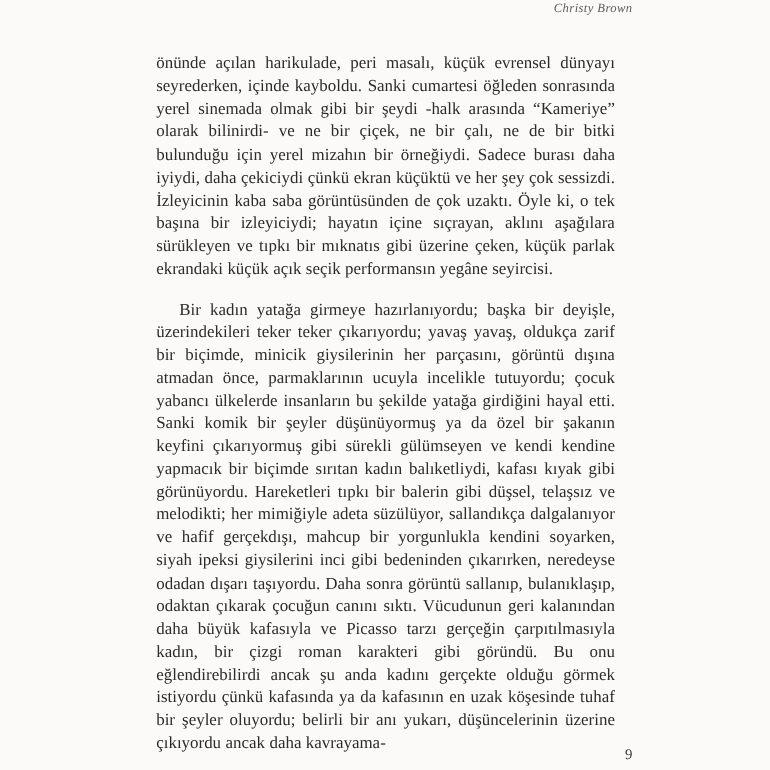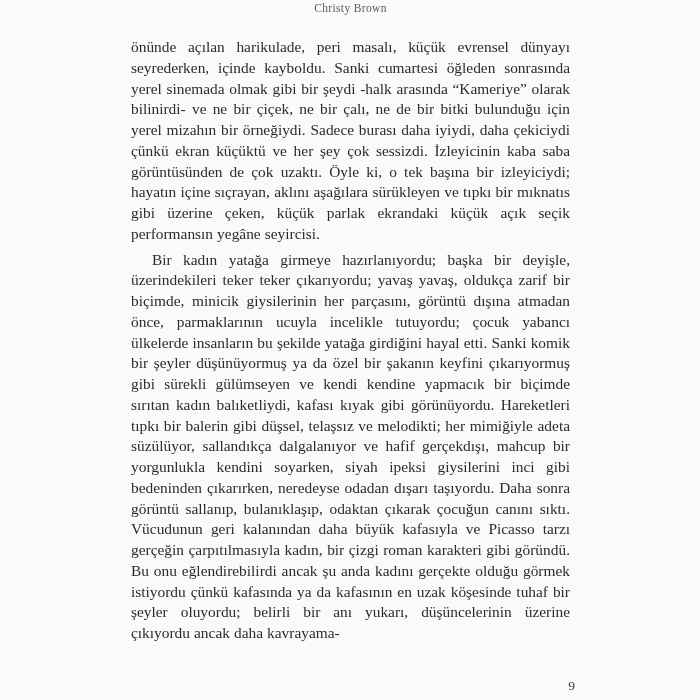--- a/index.html
+++ b/index.html
@@ -21,37 +21,38 @@
     background: #fbfaf8;
     box-sizing: border-box;
   }
 
   
   .running-head {
     position: absolute;
     top: 2px;
     left: 126px;
     width: 449px;
-    text-align: center;
+    text-align: right;
+    font-style: italic;
     font-size: 11.5px;
     letter-spacing: 0.35px;
     color: #5c5c5c;
     white-space: nowrap;
   }
 
   
   .textblock {
     position: absolute;
     top: 32px;
     left: 126px;
     width: 449px;
   }
 
   .para {
-    margin: 5px;
+    margin: 16px;
     text-align: justify;
     text-justify: inter-word;
     font-size: 15.4px;
     line-height: 20.75px;
     color: #2b2b2b;
     hyphens: none;
     word-spacing: 0.2px;
   }
   .para + .para {
     text-indent: 21px;

